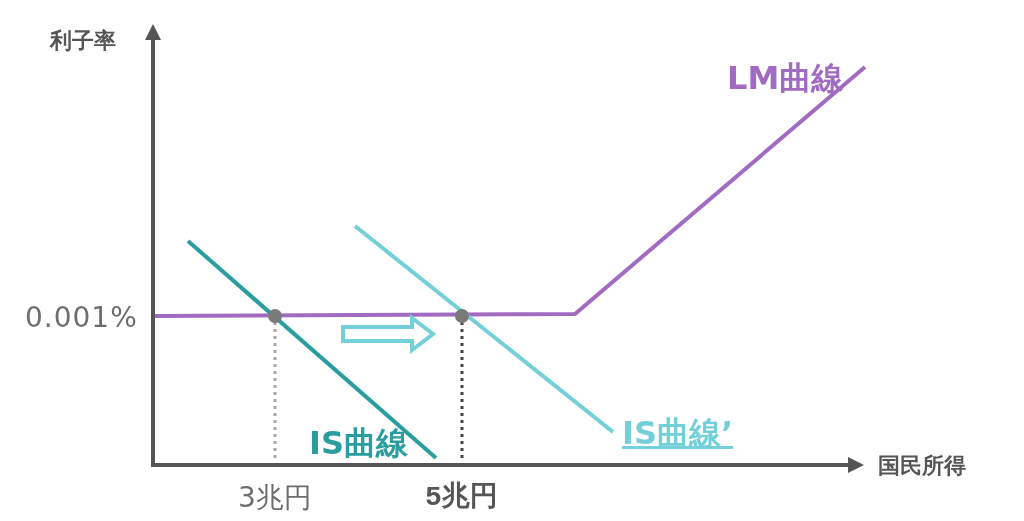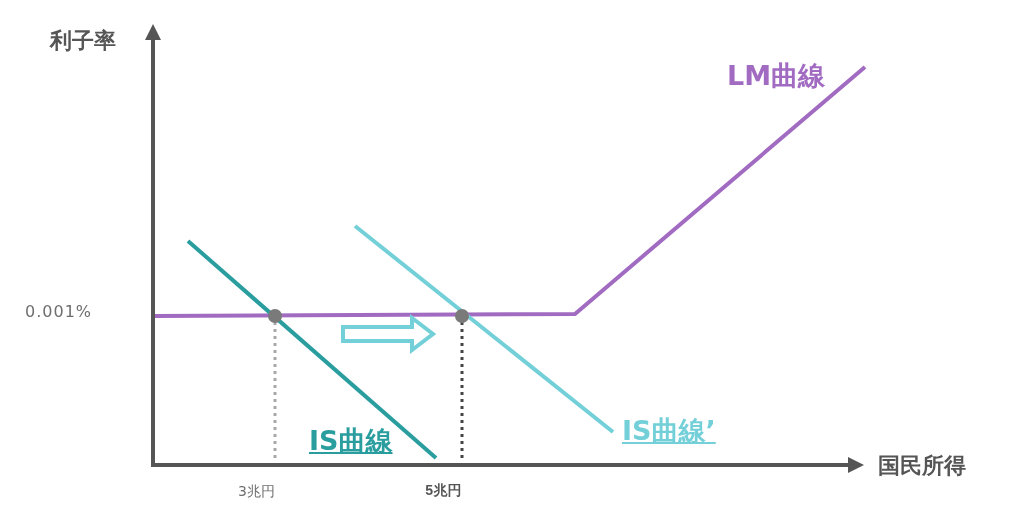--- a/index.html
+++ b/index.html
@@ -2,23 +2,23 @@
 <html><head>
 <meta charset="utf-8">
 <style>
   html, body { margin: 0; padding: 0; background: #ffffff; }
   body { width: 1024px; height: 521px; position: relative; overflow: hidden;
          font-family: "DejaVu Sans", "Liberation Sans", sans-serif; }
   .chart-root { position: absolute; left: 0; top: 0; width: 1024px; height: 521px; }
   svg { position: absolute; left: 0; top: 0; }
   .lbl { position: absolute; white-space: nowrap; font-weight: bold; line-height: 1; }
   .axis-lbl { color: #555555; font-size: 22px; }
-  .tick-lbl { color: #6e6e6e; font-size: 14px; font-weight: normal; }
+  .tick-lbl { color: #6e6e6e; font-size: 28px; font-weight: normal; }
   .tick-lbl.dark { color: #555555; font-weight: bold; }
-  .curve-lbl { font-size: 27px; }
+  .curve-lbl { font-size: 32px; }
 </style>
 </head>
 <body>
 
 <div class="chart-root">
   <svg width="1024" height="521" viewBox="0 0 1024 521">
 
     <g>
       <line x1="153" y1="466" x2="153" y2="38" stroke="#555555" stroke-width="4"></line>
       <polygon points="153,24 145,40 161,40" fill="#555555"></polygon>
@@ -35,19 +35,19 @@
     <line x1="355" y1="226" x2="613" y2="432" stroke="#74d0d8" stroke-width="4"></line>
 
     <polygon points="343,327 412,327 412,318 433,334 412,350 412,341 343,341" fill="#ffffff" stroke="#74d0d8" stroke-width="4" stroke-linejoin="miter"></polygon>
 
     <circle cx="275" cy="316" r="7" fill="#7a7a7a"></circle>
     <circle cx="462" cy="316" r="7" fill="#7a7a7a"></circle>
   </svg>
 
   <div class="lbl axis-lbl" style="left:50px; top:30px;">利子率</div>
   <div class="lbl axis-lbl" style="left:878px; top:455px;">国民所得</div>
-  <div class="lbl tick-lbl" style="left:25px; top:304px; font-size:16px; letter-spacing:1px;">0.001%</div>
+  <div class="lbl tick-lbl" style="left:25px; top:304px; font-size:28px; letter-spacing:1px;">0.001%</div>
   <div class="lbl tick-lbl" style="left:238px; top:484px;">3兆円</div>
   <div class="lbl tick-lbl dark" style="left:425px; top:484px;font-family:Liberation Mono, monospace;">5兆円</div>
   <div class="lbl curve-lbl" style="left:727px; top:62px; color:#a26bc2;">LM曲線</div>
-  <div class="lbl curve-lbl" style="left:309px; top:427px; color:#2a9d9f;text-decoration:underline;">IS曲線</div>
+  <div class="lbl curve-lbl" style="left:309px; top:427px; color:#2a9d9f;">IS曲線</div>
   <div class="lbl curve-lbl" style="left:622px; top:417px; color:#74d0d8;text-decoration:underline;">IS曲線’</div>
 </div>
 
 </body></html>

